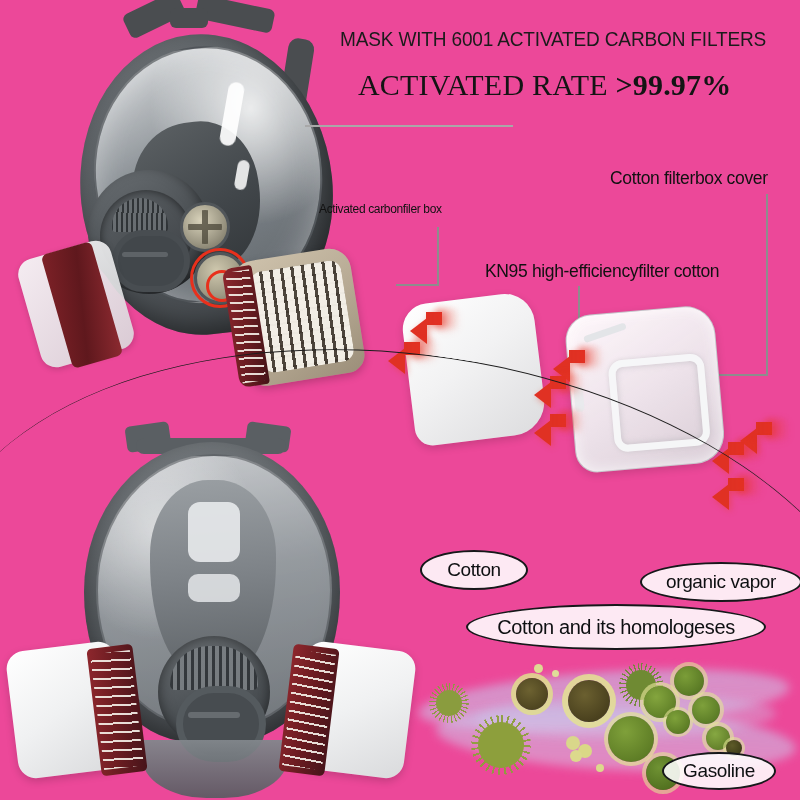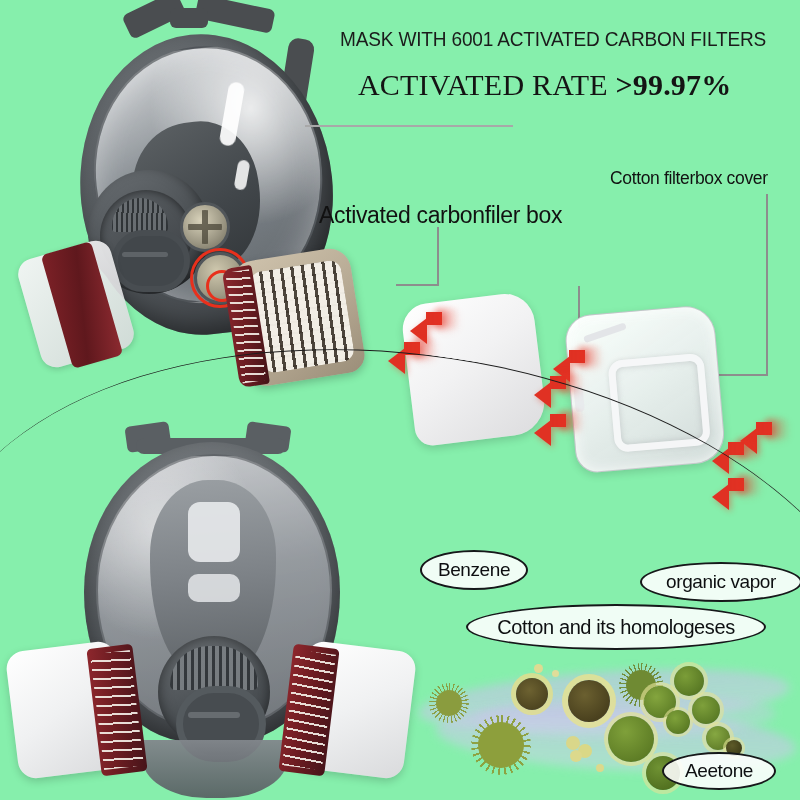--- a/index.html
+++ b/index.html
@@ -4,21 +4,21 @@
 <style>
   html, body {
     margin: 0;
     padding: 0;
     background: #ffffff;
   }
   #page {
     position: relative;
     width: 800px;
     height: 800px;
-    background: #86efac;
+    background: #ec4899;
     overflow: hidden;
     font-family: "Liberation Sans", sans-serif;
     -webkit-font-smoothing: antialiased;
   }
 
   
   .title-line1 {
     position: absolute;
     left: 340px;
     top: 27px;
@@ -46,21 +46,21 @@
 
   
   .anno {
     position: absolute;
     font-family: "Liberation Sans", sans-serif;
     color: #111111;
     white-space: nowrap;
     letter-spacing: -0.35px;
     text-align: right;
   }
-  #anno-carbon { left: 319px; top: 202px; font-size: 23px; }
+  #anno-carbon { left: 319px; top: 202px; font-size: 12px; }
   #anno-cover  { left: 610px; top: 168px; font-size: 17.5px; }
   #anno-kn95   { left: 485px; top: 261px; font-size: 17.5px; }
 
   
   .leader { position: absolute; background: #a8a8a8; }
   .leader-dark { position: absolute; background: #8d8d8d; }
 
   
   #divider-arc {
     position: absolute;
@@ -552,20 +552,21 @@
   <div class="leader-dark" style="left:437px; top:227px; width:1.5px; height:58px;"></div>
   <div class="leader-dark" style="left:396px; top:284px; width:43px; height:1.5px;"></div>
 
   <div class="leader-dark" style="left:578px; top:286px; width:1.5px; height:42px;"></div>
 
   <div class="leader-dark" style="left:766px; top:194px; width:1.5px; height:181px;"></div>
   <div class="leader-dark" style="left:718px; top:374px; width:50px; height:1.5px;"></div>
 
   <div class="anno" id="anno-carbon">Activated carbonfiler box</div>
   <div class="anno" id="anno-cover">Cotton filterbox cover</div>
+  <div class="anno" id="anno-kn95">KN95 high-efficiencyfilter cotton</div>
 
   <div id="part-cotton"></div>
 
   <div id="part-cover">
     <div class="cover-body"></div>
     <div class="cover-window"></div>
     <div class="cover-rib"></div>
     <div class="cover-tab"></div>
   </div>
 
@@ -662,18 +663,18 @@
 
     <div class="germ" style="left:136px; top:88px; width:14px; height:14px; background:#d9d78a;"></div>
     <div class="germ" style="left:148px; top:96px; width:14px; height:14px; background:#dad886;"></div>
     <div class="germ" style="left:140px; top:102px; width:12px; height:12px; background:#dcd98c;"></div>
     <div class="germ" style="left:104px; top:16px; width:9px; height:9px; background:#dedb92;"></div>
     <div class="germ" style="left:122px; top:22px; width:7px; height:7px; background:#e0dd99;"></div>
     <div class="germ" style="left:166px; top:116px; width:8px; height:8px; background:#dcd98c;"></div>
     <div class="germ" style="left:186px; top:124px; width:7px; height:7px; background:#ded'b92;"></div>
   </div>
 
-  <div class="bubble" id="bubble-acetone">Benzene</div>
+  <div class="bubble" id="bubble-acetone">Cotton</div>
   <div class="bubble" id="bubble-organic">organic vapor</div>
   <div class="bubble" id="bubble-benzene">Cotton and its homologeses</div>
-  <div class="bubble" id="bubble-gasoline">Aeetone</div>
+  <div class="bubble" id="bubble-gasoline">Gasoline</div>
 
 </div>
 
 </body></html>

